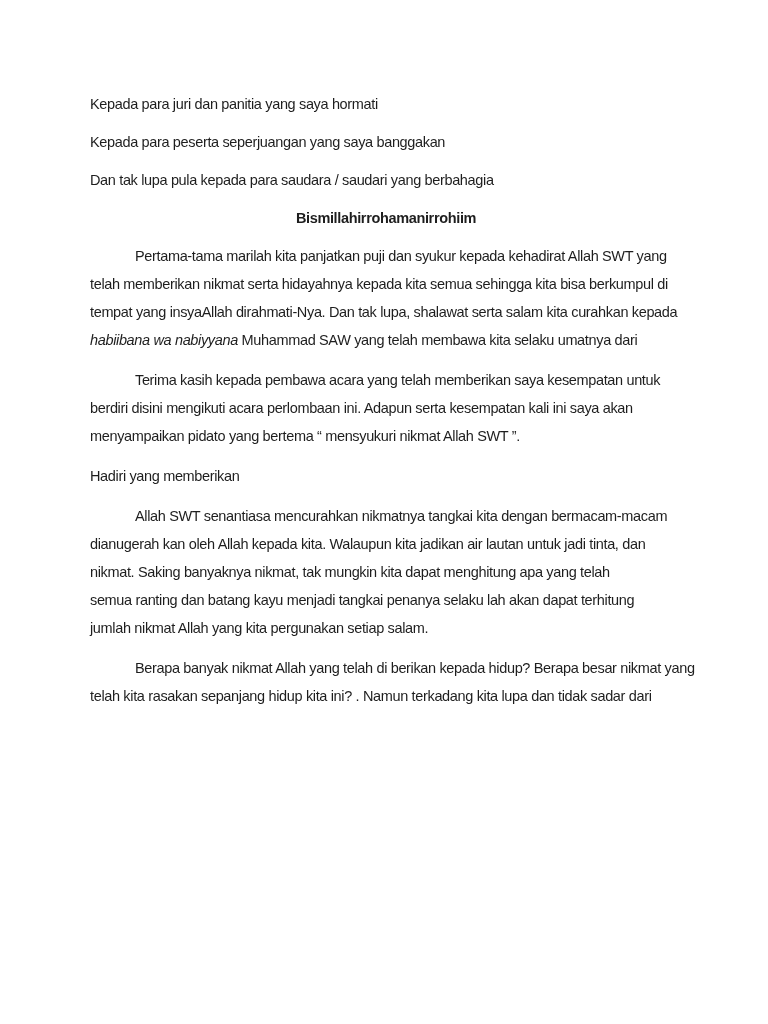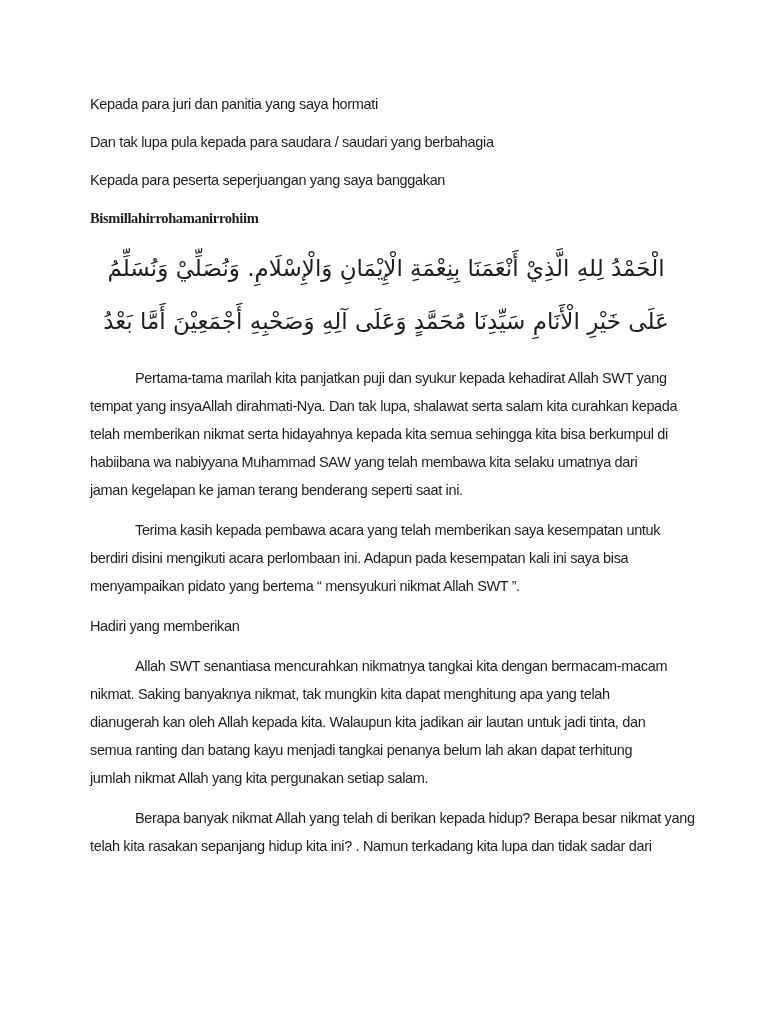--- a/index.html
+++ b/index.html
@@ -26,23 +26,22 @@
     font-size: 14.5px;
     line-height: 28px;
     letter-spacing: -0.35px;
     white-space: nowrap;
   }
   .salutation {
     margin: 0 0 10px 0;
   }
   .heading-center {
     margin: 0 0 10px 0;
-    text-align: left;
+    text-align: center;
     font-weight: 700;
-    font-family: Liberation Serif, serif;
   }
   .arabic-block {
     direction: rtl;
     text-align: center;
     margin: 0 0 16px 0;
   }
   .arabic-line {
     font-family: "DejaVu Sans", sans-serif;
     font-size: 23px;
     line-height: 53px;
@@ -51,61 +50,56 @@
   .paragraphs {
     margin-top: 8px;
   }
   .para {
     margin: 0 0 12px 0;
   }
   .para .line.indented {
     padding-left: 45px;
   }
   .run-normal { font-style: normal; font-weight: 400; }
-  .run-italic { }
+  .run-italic { font-style: italic; }
   .run-bold   { font-weight: 400; }
 </style>
 </head>
 <body>
 
 <div class="page">
   <div class="content">
 
     <p class="line salutation">Kepada para juri dan panitia yang saya hormati</p>
+    <p class="line salutation">Kepada para peserta seperjuangan yang saya banggakan</p>
     <p class="line salutation">Dan tak lupa pula kepada para saudara / saudari yang berbahagia</p>
-    <p class="line salutation">Kepada para peserta seperjuangan yang saya banggakan</p>
 
     <p class="line heading-center">Bismillahirrohamanirrohiim</p>
 
-    <div class="arabic-block">
-      <div class="arabic-line">الْحَمْدُ لِلهِ الَّذِيْ أَنْعَمَنَا بِنِعْمَةِ الْإِيْمَانِ وَالْإِسْلَامِ. وَنُصَلِّيْ وَنُسَلِّمُ</div>
-      <div class="arabic-line">عَلَى خَيْرِ الْأَنَامِ سَيِّدِنَا مُحَمَّدٍ وَعَلَى آلِهِ وَصَحْبِهِ أَجْمَعِيْنَ أَمَّا بَعْدُ</div>
-    </div>
 
     <div class="paragraphs" id="paragraphs">
         <div class="para">
           <div class="line indented"><span class="run-normal">Pertama-tama marilah kita panjatkan puji dan syukur kepada kehadirat Allah SWT yang</span></div>
+          <div class="line"><span class="run-normal">telah memberikan nikmat serta hidayahnya kepada kita semua sehingga kita bisa berkumpul di</span></div>
           <div class="line"><span class="run-normal">tempat yang insyaAllah dirahmati-Nya. Dan tak lupa, shalawat serta salam kita curahkan kepada</span></div>
-          <div class="line"><span class="run-normal">telah memberikan nikmat serta hidayahnya kepada kita semua sehingga kita bisa berkumpul di</span></div>
           <div class="line"><span class="run-italic">habiibana wa nabiyyana</span><span class="run-normal"> Muhammad SAW yang telah membawa kita selaku umatnya dari</span></div>
-          <div class="line"><span class="run-normal">jaman kegelapan ke jaman terang benderang seperti saat ini.</span></div>
         </div>
         <div class="para">
           <div class="line indented"><span class="run-normal">Terima kasih kepada pembawa acara yang telah memberikan saya kesempatan untuk</span></div>
-          <div class="line"><span class="run-normal">berdiri disini mengikuti acara perlombaan ini. Adapun pada kesempatan kali ini saya bisa</span></div>
+          <div class="line"><span class="run-normal">berdiri disini mengikuti acara perlombaan ini. Adapun serta kesempatan kali ini saya akan</span></div>
           <div class="line"><span class="run-normal">menyampaikan pidato yang bertema “ </span><span class="run-bold">mensyukuri nikmat Allah SWT ”.</span></div>
         </div>
         <div class="para">
           <div class="line"><span class="run-bold">Hadiri yang memberikan</span></div>
         </div>
         <div class="para">
           <div class="line indented"><span class="run-normal">Allah SWT senantiasa mencurahkan nikmatnya tangkai kita dengan bermacam-macam</span></div>
+          <div class="line"><span class="run-normal">dianugerah kan oleh Allah kepada kita. Walaupun kita jadikan air lautan untuk jadi tinta, dan</span></div>
           <div class="line"><span class="run-normal">nikmat. Saking banyaknya nikmat, tak mungkin kita dapat menghitung apa yang telah</span></div>
-          <div class="line"><span class="run-normal">dianugerah kan oleh Allah kepada kita. Walaupun kita jadikan air lautan untuk jadi tinta, dan</span></div>
-          <div class="line"><span class="run-normal">semua ranting dan batang kayu menjadi tangkai penanya belum lah akan dapat terhitung</span></div>
+          <div class="line"><span class="run-normal">semua ranting dan batang kayu menjadi tangkai penanya selaku lah akan dapat terhitung</span></div>
           <div class="line"><span class="run-normal">jumlah nikmat Allah yang kita pergunakan setiap salam.</span></div>
         </div>
         <div class="para">
           <div class="line indented"><span class="run-normal">Berapa banyak nikmat Allah yang telah di berikan kepada hidup? Berapa besar nikmat yang</span></div>
           <div class="line"><span class="run-normal">telah kita rasakan sepanjang hidup kita ini? . Namun terkadang kita lupa dan tidak sadar dari</span></div>
         </div>
       </div>
 
   </div>
 </div>

